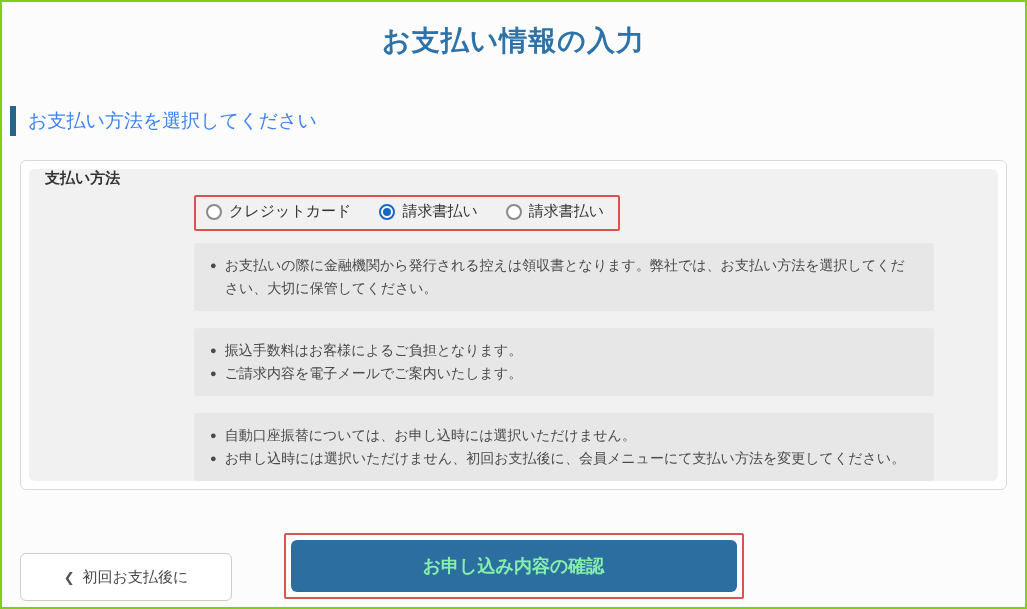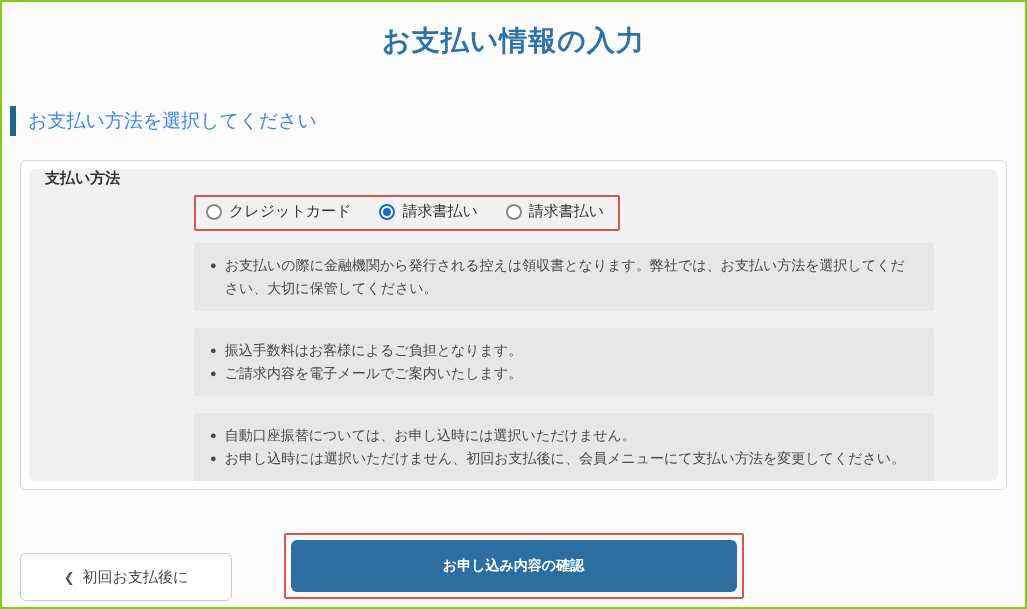--- a/index.html
+++ b/index.html
@@ -66,21 +66,21 @@
   }
   .back-chevron { font-size:13px; color:#555; font-weight:bold; }
   .confirm-highlight {
     position:absolute; left:50%; top:0; transform:translateX(-50%);
     width:460px; height:66px;
     border:2px solid #d9534f; padding:5px; border-radius:2px;
   }
   .confirm-button {
     width:100%; height:100%;
     background:#2c6ea0; border:none; border-radius:6px;
-    color:#ffffff; font-size:14px; font-weight:bold; cursor:pointer;
+    color:#86efac; font-size:18px; font-weight:bold; cursor:pointer;
     font-family:"Liberation Sans","DejaVu Sans",sans-serif;
   }
 </style>
 </head>
 <body>
 
 <div class="page">
 
   <h1 class="page-title">お支払い情報の入力</h1>
 

